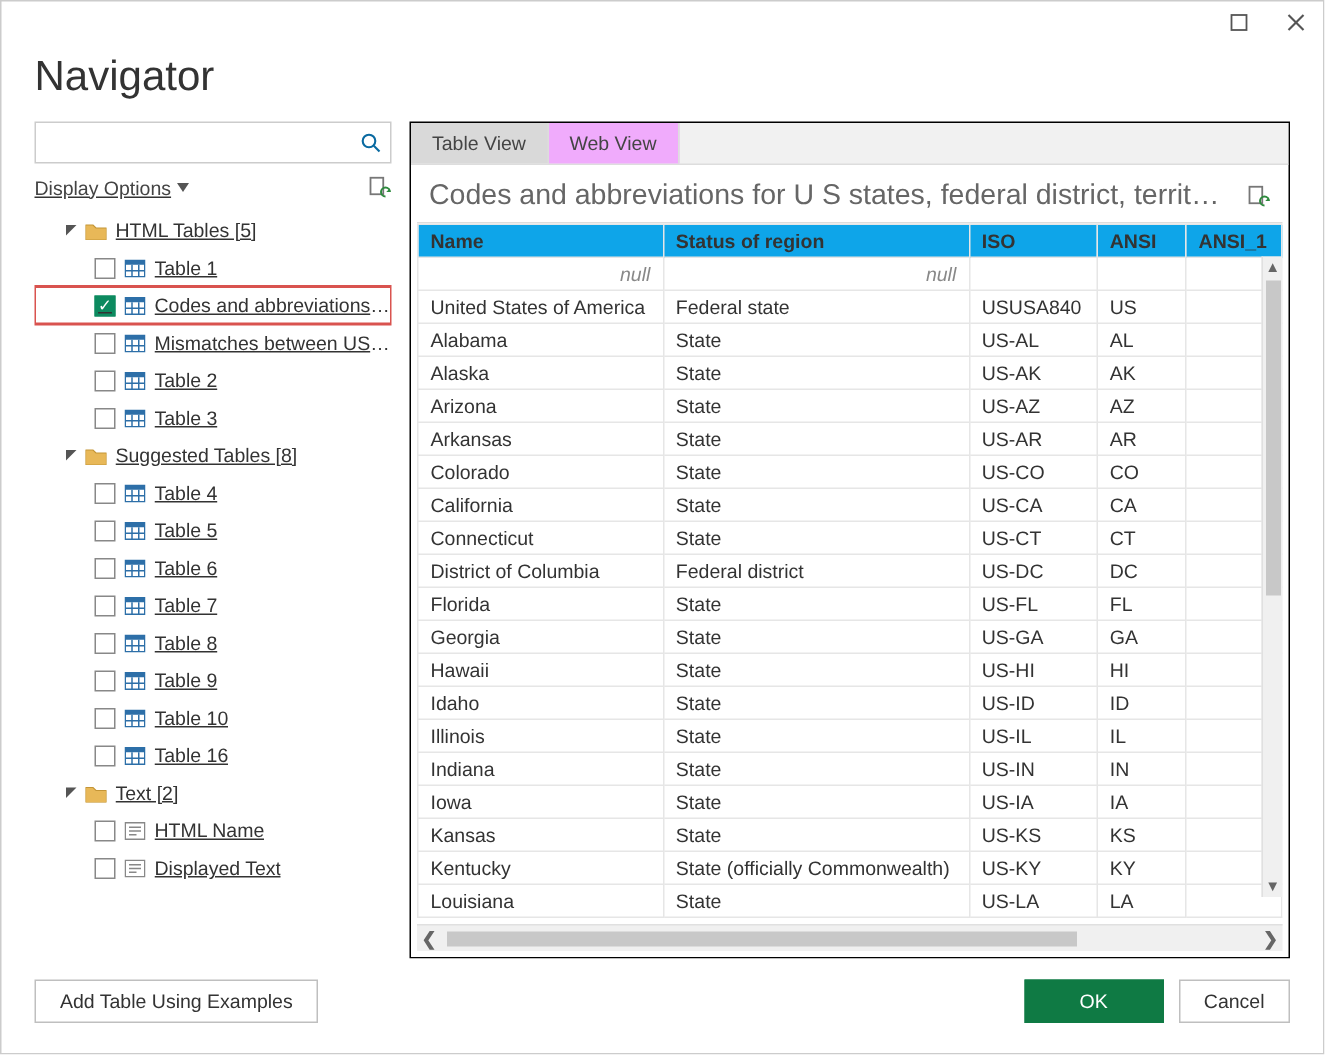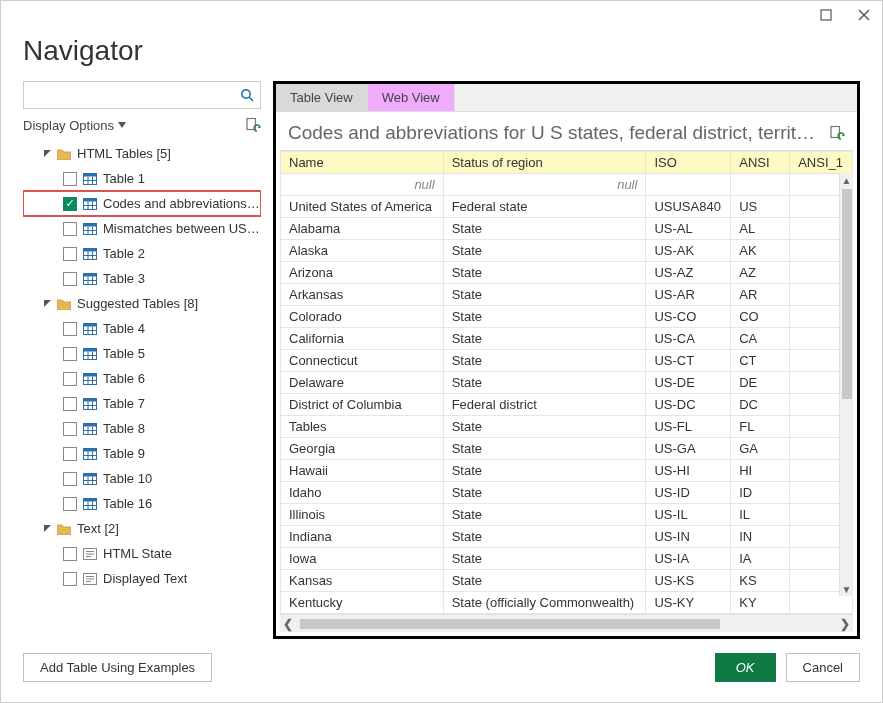--- a/index.html
+++ b/index.html
@@ -2,61 +2,61 @@
 <html><head>
 <meta charset="utf-8">
 <style>
   * { box-sizing: border-box; }
   html, body { margin:0; padding:0; font-family: "Segoe UI", Arial, sans-serif; font-size:13px; color:#333; background:#fff; }
   .window { width:883px; height:703px; border:1px solid #ccc; position:relative; display:flex; flex-direction:column; }
   .titlebar { display:flex; justify-content:flex-end; align-items:center; height:28px; padding:0 6px; gap:14px; }
   .titlebar .win-btn { width:24px; height:24px; display:flex; align-items:center; justify-content:center; color:#555; cursor:pointer; }
   .title-row { padding:6px 22px 8px 22px; font-size:28px; color:#333; }
   .content { flex:1; display:flex; padding:6px 22px 0 22px; gap:12px; overflow:hidden; }
-  .left { width:238px; display:flex; flex-direction:column; }
+  .left { width:238px; display:flex; flex-direction:column;text-decoration:underline; }
   .search-box { border:1px solid #ccc; height:28px; display:flex; align-items:center; padding:0 6px; }
   .search-box input { flex:1; border:none; outline:none; font-size:13px; }
   .search-box .s-icon { color:#0a6aa1; }
   .display-row { display:flex; align-items:center; justify-content:space-between; margin:8px 0 6px 0; color:#444; }
   .display-row .left-part { display:flex; align-items:center; gap:4px; cursor:pointer; }
   .display-row .right-ic { color:#555; cursor:pointer; }
   .tree { flex:1; overflow:auto; padding-top:2px; }
   .tree-node { display:flex; align-items:center; height:25px; white-space:nowrap; overflow:hidden; text-overflow:ellipsis; }
   .tree-node.group { padding-left:18px; }
   .tree-node.leaf { padding-left:40px; }
   .tree-node .exp { width:12px; color:#666; cursor:pointer; display:inline-flex; justify-content:center; margin-right:4px;}
   .tree-node .folder-ic { color:#d8a23a; margin-right:6px; }
   .tree-node .chk { width:14px; height:14px; border:1px solid #888; background:#fff; margin-right:6px; display:inline-flex; align-items:center; justify-content:center; font-size:11px; color:#fff; flex-shrink:0;}
   .tree-node .chk.checked { background:#0c8a5f; border-color:#0c8a5f; }
   .tree-node .tbl-ic { color:#2d6fa8; margin-right:6px; }
   .tree-node .leaf-label { overflow:hidden; text-overflow:ellipsis; }
   .tree-node.highlighted { outline:2px solid #d9534f; outline-offset:-1px; }
-  .right { flex:1; display:flex; flex-direction:column; border:3px solid #000000; background:#fff; overflow:hidden;}
+  .right { flex:1; display:flex; flex-direction:column; border:1px solid #000000; background:#fff; overflow:hidden;}
   .tabs { display:flex; background:#f1f1f1; border-bottom:1px solid #ddd; }
   .tab { padding:6px 14px; background:#f0abfc; border-right:1px solid #ddd; cursor:pointer; color:#444; }
   .tab.active { background:#d9d9d9; }
   .panel-title-row { display:flex; align-items:center; justify-content:space-between; padding:10px 12px 6px 12px; gap:8px;}
   .panel-title { font-size:19px; color:#666; white-space:nowrap; overflow:hidden; text-overflow:ellipsis; flex:1;}
   .grid-wrap { flex:1; display:flex; flex-direction:column; overflow:hidden; padding:0 4px 4px 4px;}
   .grid-scroll { flex:1; overflow:hidden; position:relative; border-top:1px solid #ddd;}
   .grid { border-collapse:collapse; width:100%; }
   .grid th, .grid td { border:1px solid #e6e6e6; padding:3px 8px; text-align:left; white-space:nowrap; height:21px; font-weight:normal;}
-  .grid th { background:#fef9c3; font-weight:400; }
+  .grid th { background:#0ea5e9; font-weight:700; }
   .grid td.null { color:#888; text-align:right; font-style:italic;margin-left:36px;}
   .fake-vscroll { position:absolute; right:0; top:22px; bottom:18px; width:14px; background:#f0f0f0; border-left:1px solid #e0e0e0; display:flex; flex-direction:column; align-items:center;}
   .fake-vscroll .arrow { height:14px; width:14px; color:#666; display:flex;align-items:center;justify-content:center; font-size:10px;}
   .fake-vscroll .thumb { width:10px; background:#c8c8c8; flex:0 0 210px; margin:2px 0;}
   .fake-vscroll .track { flex:1; }
   .fake-hscroll { height:18px; background:#f0f0f0; border-top:1px solid #e0e0e0; display:flex; align-items:center; }
   .fake-hscroll .arrow { width:16px; color:#666; display:flex;align-items:center;justify-content:center; font-size:12px; font-weight:bold;}
   .fake-hscroll .thumb { height:10px; background:#c8c8c8; width:420px; margin:0 4px;}
   .fake-hscroll .track { flex:1; }
   .footer { display:flex; align-items:center; justify-content:space-between; padding:14px 22px 20px 22px;gap:15px; }
   .btn { border:1px solid #bfbfbf; padding:6px 16px; background:#fff; cursor:pointer; font-size:13px; color:#333;}
-  .btn.primary { background:#0f7a44; border-color:#0f7a44; color:#fff; padding:6px 20px;font-style:italic;}
+  .btn.primary { background:#0f7a44; border-color:#0f7a44; color:#fff; padding:6px 36px;}
   .footer-right { display:flex; gap:10px; }
   svg { display:block; }
   .col-name{width:160px} .col-status{width:192px} .col-iso{width:82px} .col-ansi{width:58px} .col-ansi1{width:56px}
 </style>
 </head>
 <body>
 
 <div class="window">
 
   <div class="titlebar">
@@ -316,21 +316,21 @@
           <div class="tree-node leaf">
             <span class="chk "></span>
             <span class="tbl-ic">
               <svg width="14" height="12">
                 <rect x="0.5" y="0.5" width="13" height="11" fill="#fff" stroke="#888"></rect>
                 <line x1="3" y1="3.5" x2="11" y2="3.5" stroke="#888"></line>
                 <line x1="3" y1="6" x2="11" y2="6" stroke="#888"></line>
                 <line x1="3" y1="8.5" x2="8" y2="8.5" stroke="#888"></line>
               </svg>
             </span>
-            <span class="leaf-label">HTML State</span>
+            <span class="leaf-label">HTML Name</span>
           </div>
           <div class="tree-node leaf">
             <span class="chk "></span>
             <span class="tbl-ic">
               <svg width="14" height="12">
                 <rect x="0.5" y="0.5" width="13" height="11" fill="#fff" stroke="#888"></rect>
                 <line x1="3" y1="3.5" x2="11" y2="3.5" stroke="#888"></line>
                 <line x1="3" y1="6" x2="11" y2="6" stroke="#888"></line>
                 <line x1="3" y1="8.5" x2="8" y2="8.5" stroke="#888"></line>
               </svg>
@@ -425,35 +425,28 @@
                   <td class="col-ansi1"></td>
                 </tr>
                 <tr>
                   <td class="col-name">Connecticut</td>
                   <td class="col-status">State</td>
                   <td class="col-iso">US-CT</td>
                   <td class="col-ansi">CT</td>
                   <td class="col-ansi1"></td>
                 </tr>
                 <tr>
-                  <td class="col-name">Delaware</td>
-                  <td class="col-status">State</td>
-                  <td class="col-iso">US-DE</td>
-                  <td class="col-ansi">DE</td>
-                  <td class="col-ansi1"></td>
-                </tr>
-                <tr>
                   <td class="col-name">District of Columbia</td>
                   <td class="col-status">Federal district</td>
                   <td class="col-iso">US-DC</td>
                   <td class="col-ansi">DC</td>
                   <td class="col-ansi1"></td>
                 </tr>
                 <tr>
-                  <td class="col-name">Tables</td>
+                  <td class="col-name">Florida</td>
                   <td class="col-status">State</td>
                   <td class="col-iso">US-FL</td>
                   <td class="col-ansi">FL</td>
                   <td class="col-ansi1"></td>
                 </tr>
                 <tr>
                   <td class="col-name">Georgia</td>
                   <td class="col-status">State</td>
                   <td class="col-iso">US-GA</td>
                   <td class="col-ansi">GA</td>

